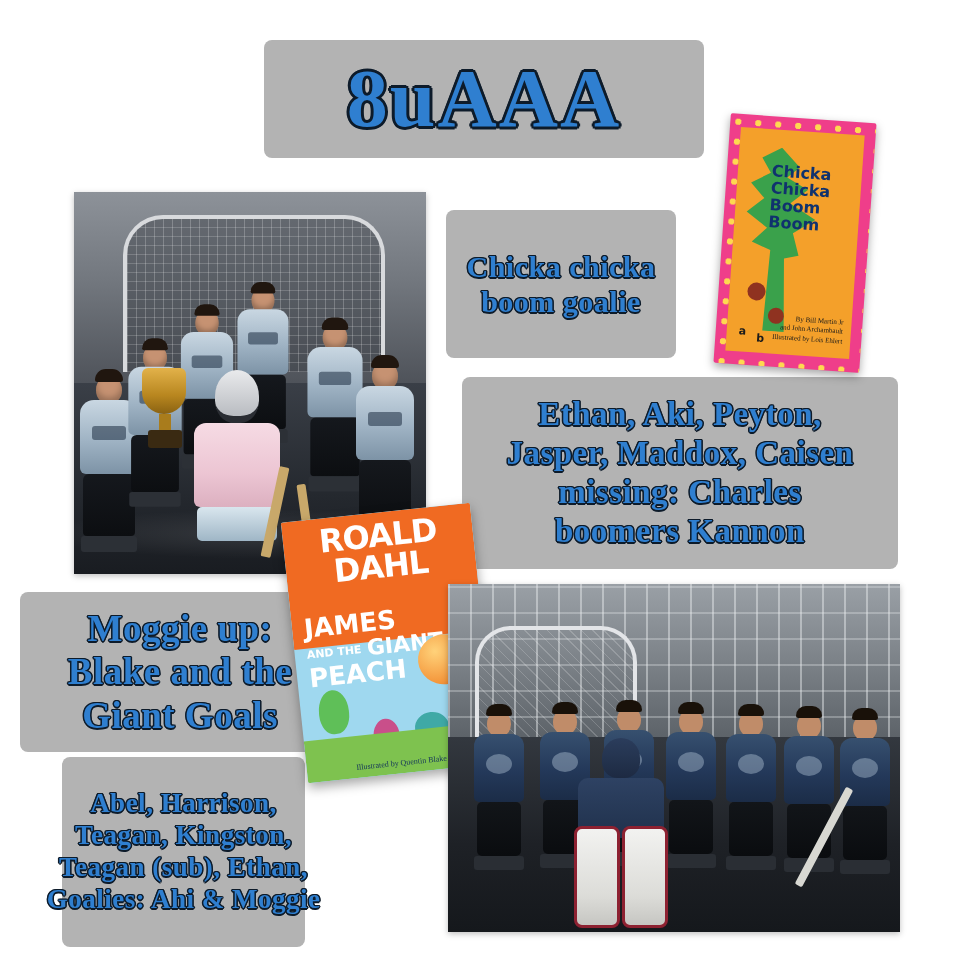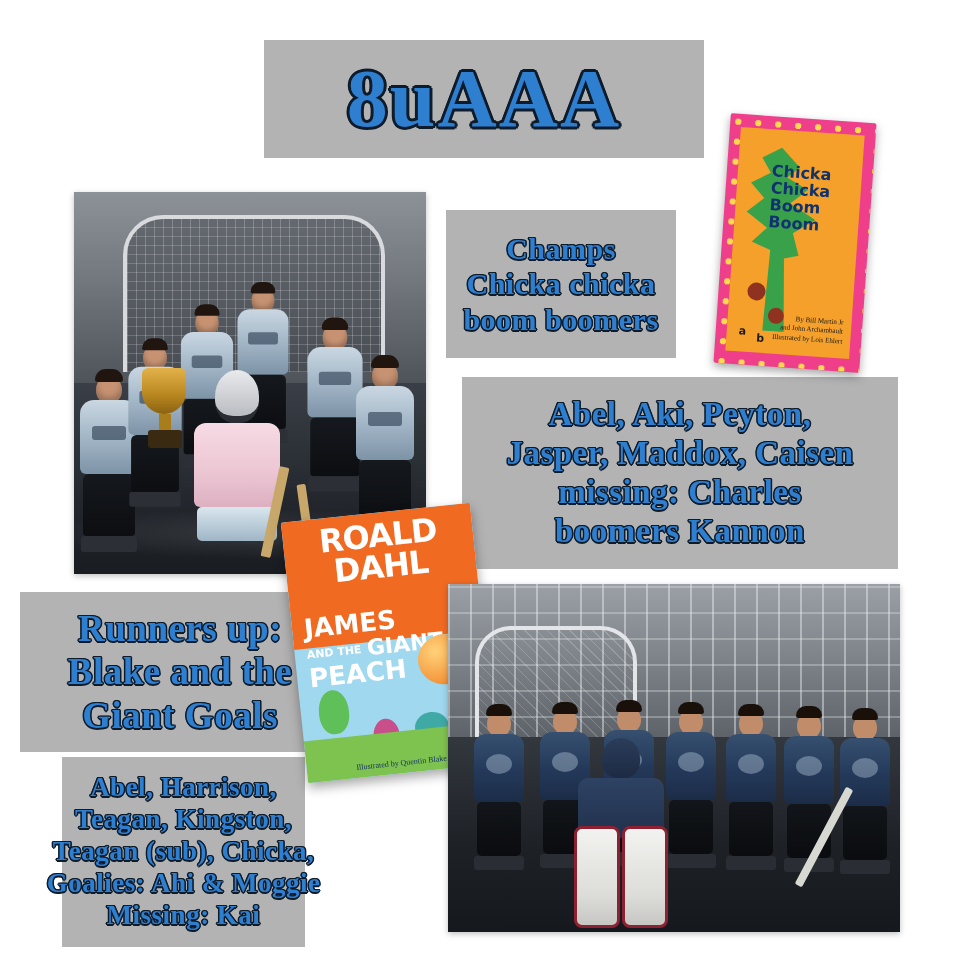--- a/index.html
+++ b/index.html
@@ -33,20 +33,21 @@
     box-sizing: border-box;
     color: #2f7fd0;
     font-weight: bold;
     letter-spacing: 0.5px;
     line-height: 1.18;
     text-shadow:
        1.5px 0 0 #0d1b2a, -1.5px 0 0 #0d1b2a,
        0 1.5px 0 #0d1b2a, 0 -1.5px 0 #0d1b2a,
        1px 1px 0 #0d1b2a, -1px 1px 0 #0d1b2a,
        1px -1px 0 #0d1b2a, -1px -1px 0 #0d1b2a;
+    border-radius: 8px;
   }
   .textbox .line { display: block; white-space: nowrap; }
 
   #title-box {
     left: 264px; top: 40px; width: 440px; height: 118px;
     font-size: 82px;
     letter-spacing: 2px;
   }
   #title-box .line {
     text-shadow:
@@ -432,27 +433,26 @@
       <div class="cup"></div>
         <div class="stem"></div>
         <div class="base"></div>
     </div>
 
     <div class="stick" style="left:196px;bottom:16px;width:10px;height:92px;transform:rotate(12deg);"></div>
     <div class="stick" style="left:228px;bottom:10px;width:9px;height:80px;transform:rotate(-8deg);"></div>
   </div>
 
   <div class="textbox" id="champs-box">
-    <span class="line">Champs</span>
     <span class="line">Chicka chicka</span>
-    <span class="line">boom boomers</span>
+    <span class="line">boom goalie</span>
   </div>
 
   <div class="textbox" id="roster-box">
-    <span class="line">Abel, Aki, Peyton,</span>
+    <span class="line">Ethan, Aki, Peyton,</span>
     <span class="line">Jasper, Maddox, Caisen</span>
     <span class="line">missing: Charles</span>
     <span class="line">boomers Kannon</span>
   </div>
 
   <div id="book-chicka">
     <div class="dots"></div>
     <div class="panel">
       <div class="tree"></div>
       <div class="coconut" style="left:18px;bottom:52px;width:18px;height:18px;"></div>
@@ -467,31 +467,30 @@
       </div>
       <div class="credits">
         <span>By Bill Martin Jr</span><br>
         <span>and John Archambault</span><br>
         <span>Illustrated by Lois Ehlert</span>
       </div>
     </div>
   </div>
 
   <div class="textbox" id="runnerup-box">
-    <span class="line">Runners up:</span>
+    <span class="line">Moggie up:</span>
     <span class="line">Blake and the</span>
     <span class="line">Giant Goals</span>
   </div>
 
   <div class="textbox" id="runnerup-roster-box">
     <span class="line">Abel, Harrison,</span>
     <span class="line">Teagan, Kingston,</span>
-    <span class="line">Teagan (sub), Chicka,</span>
+    <span class="line">Teagan (sub), Ethan,</span>
     <span class="line">Goalies: Ahi &amp; Moggie</span>
-    <span class="line">Missing: Kai</span>
   </div>
 
   <div id="book-james">
     <div class="top"></div>
     <div class="author">
       <span>ROALD</span><br>
       <span>DAHL</span>
     </div>
     <div class="bookttl">
       <span class="big">JAMES</span>

